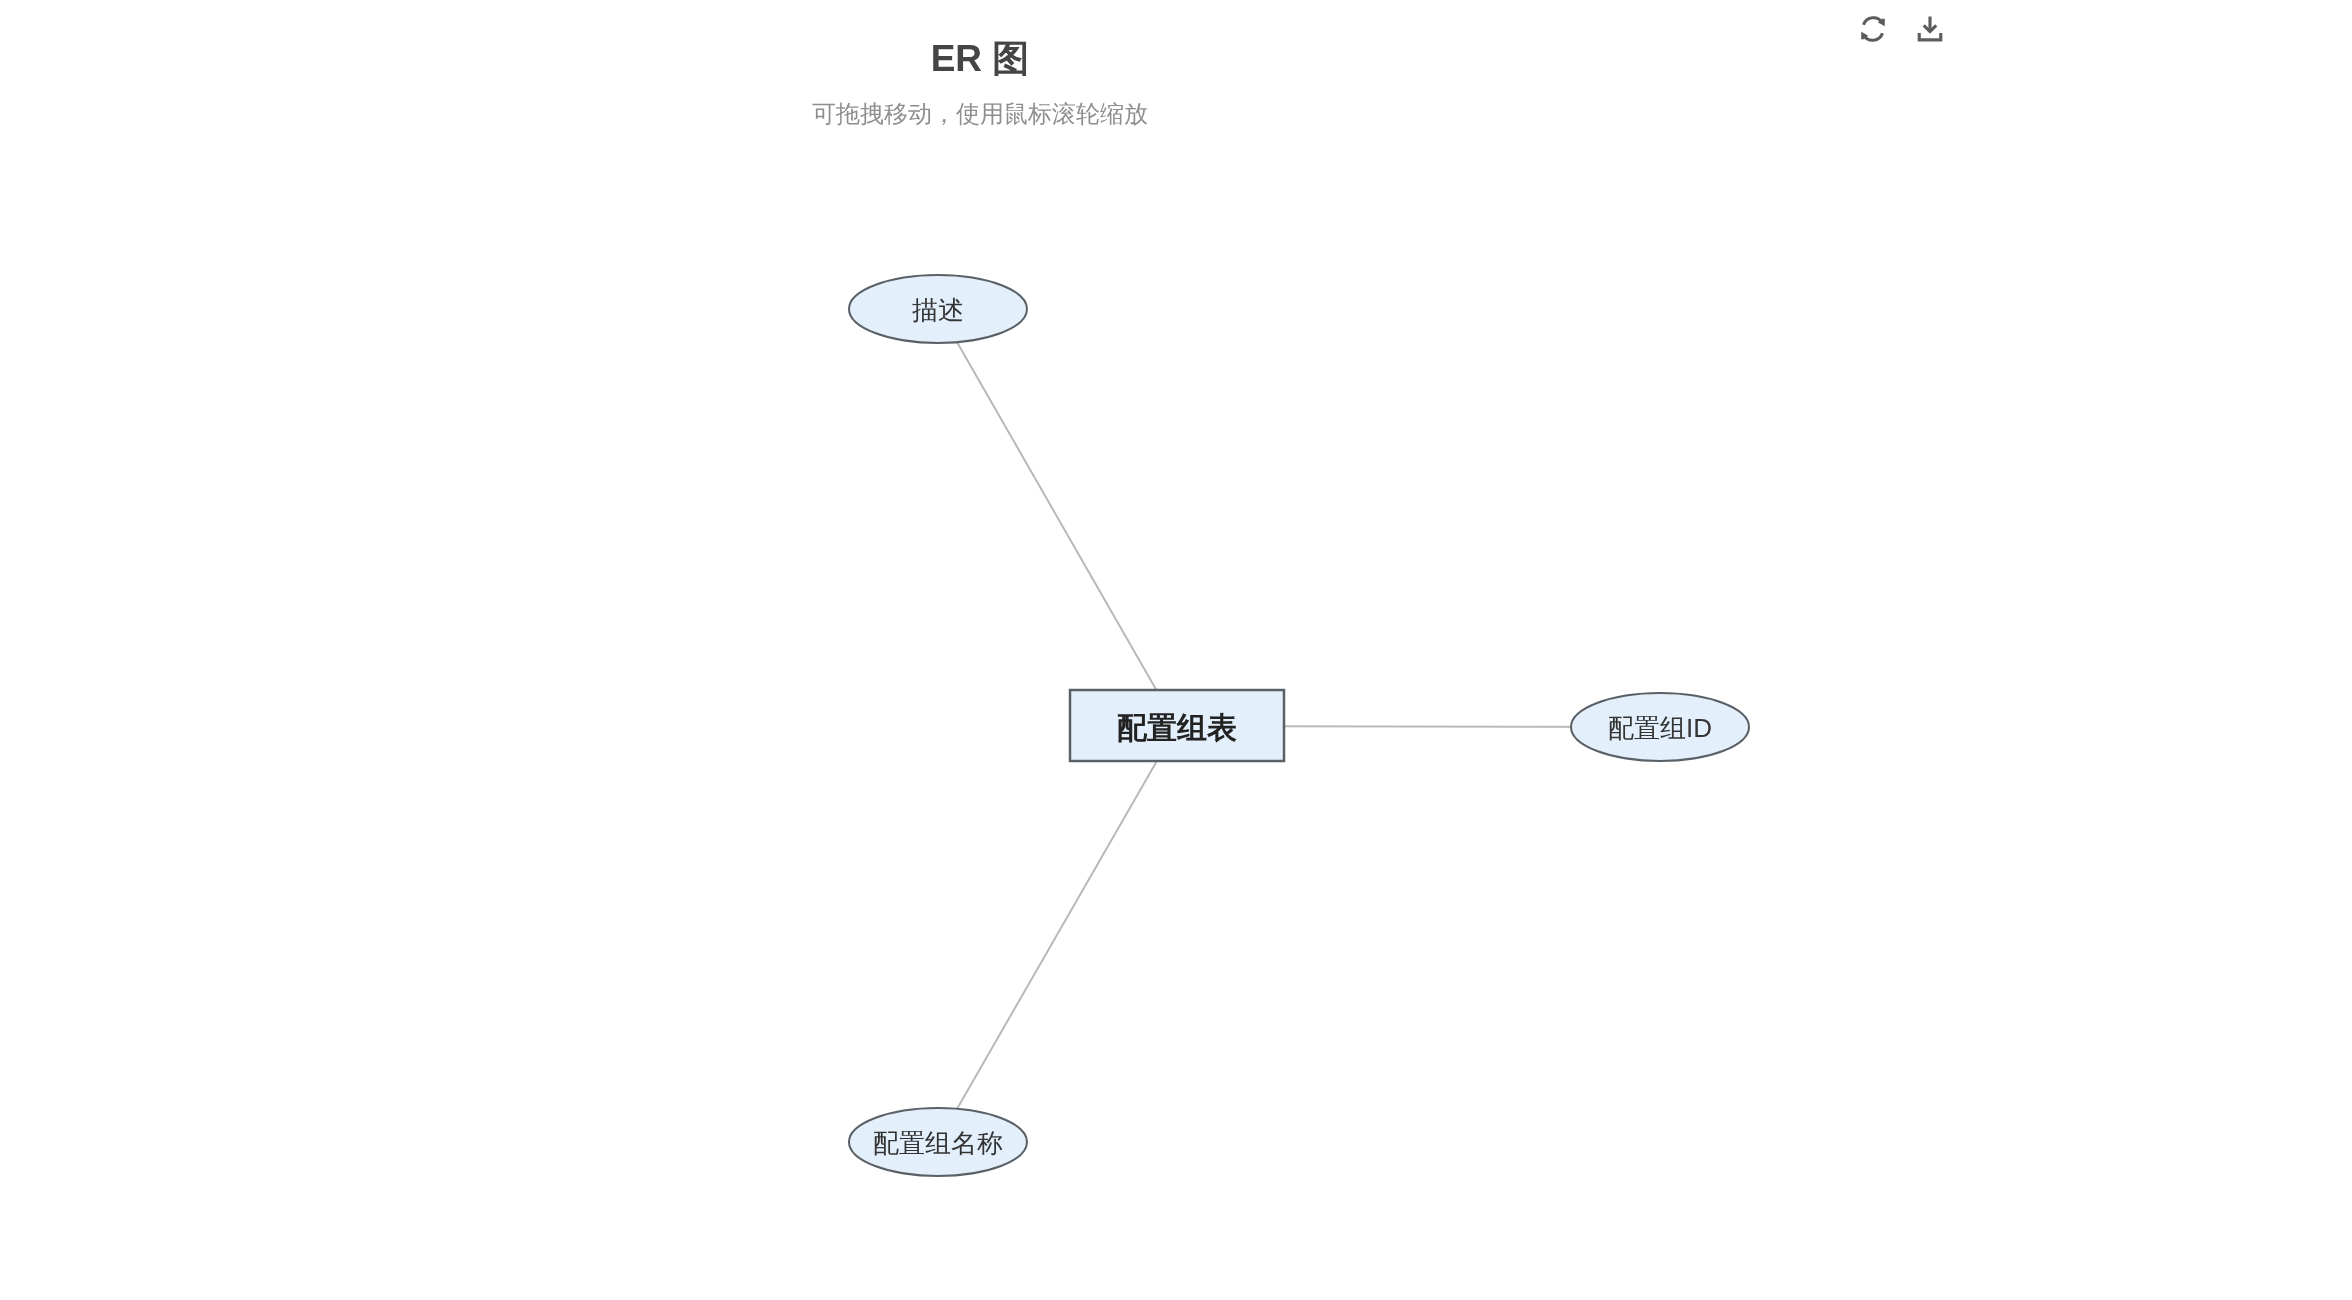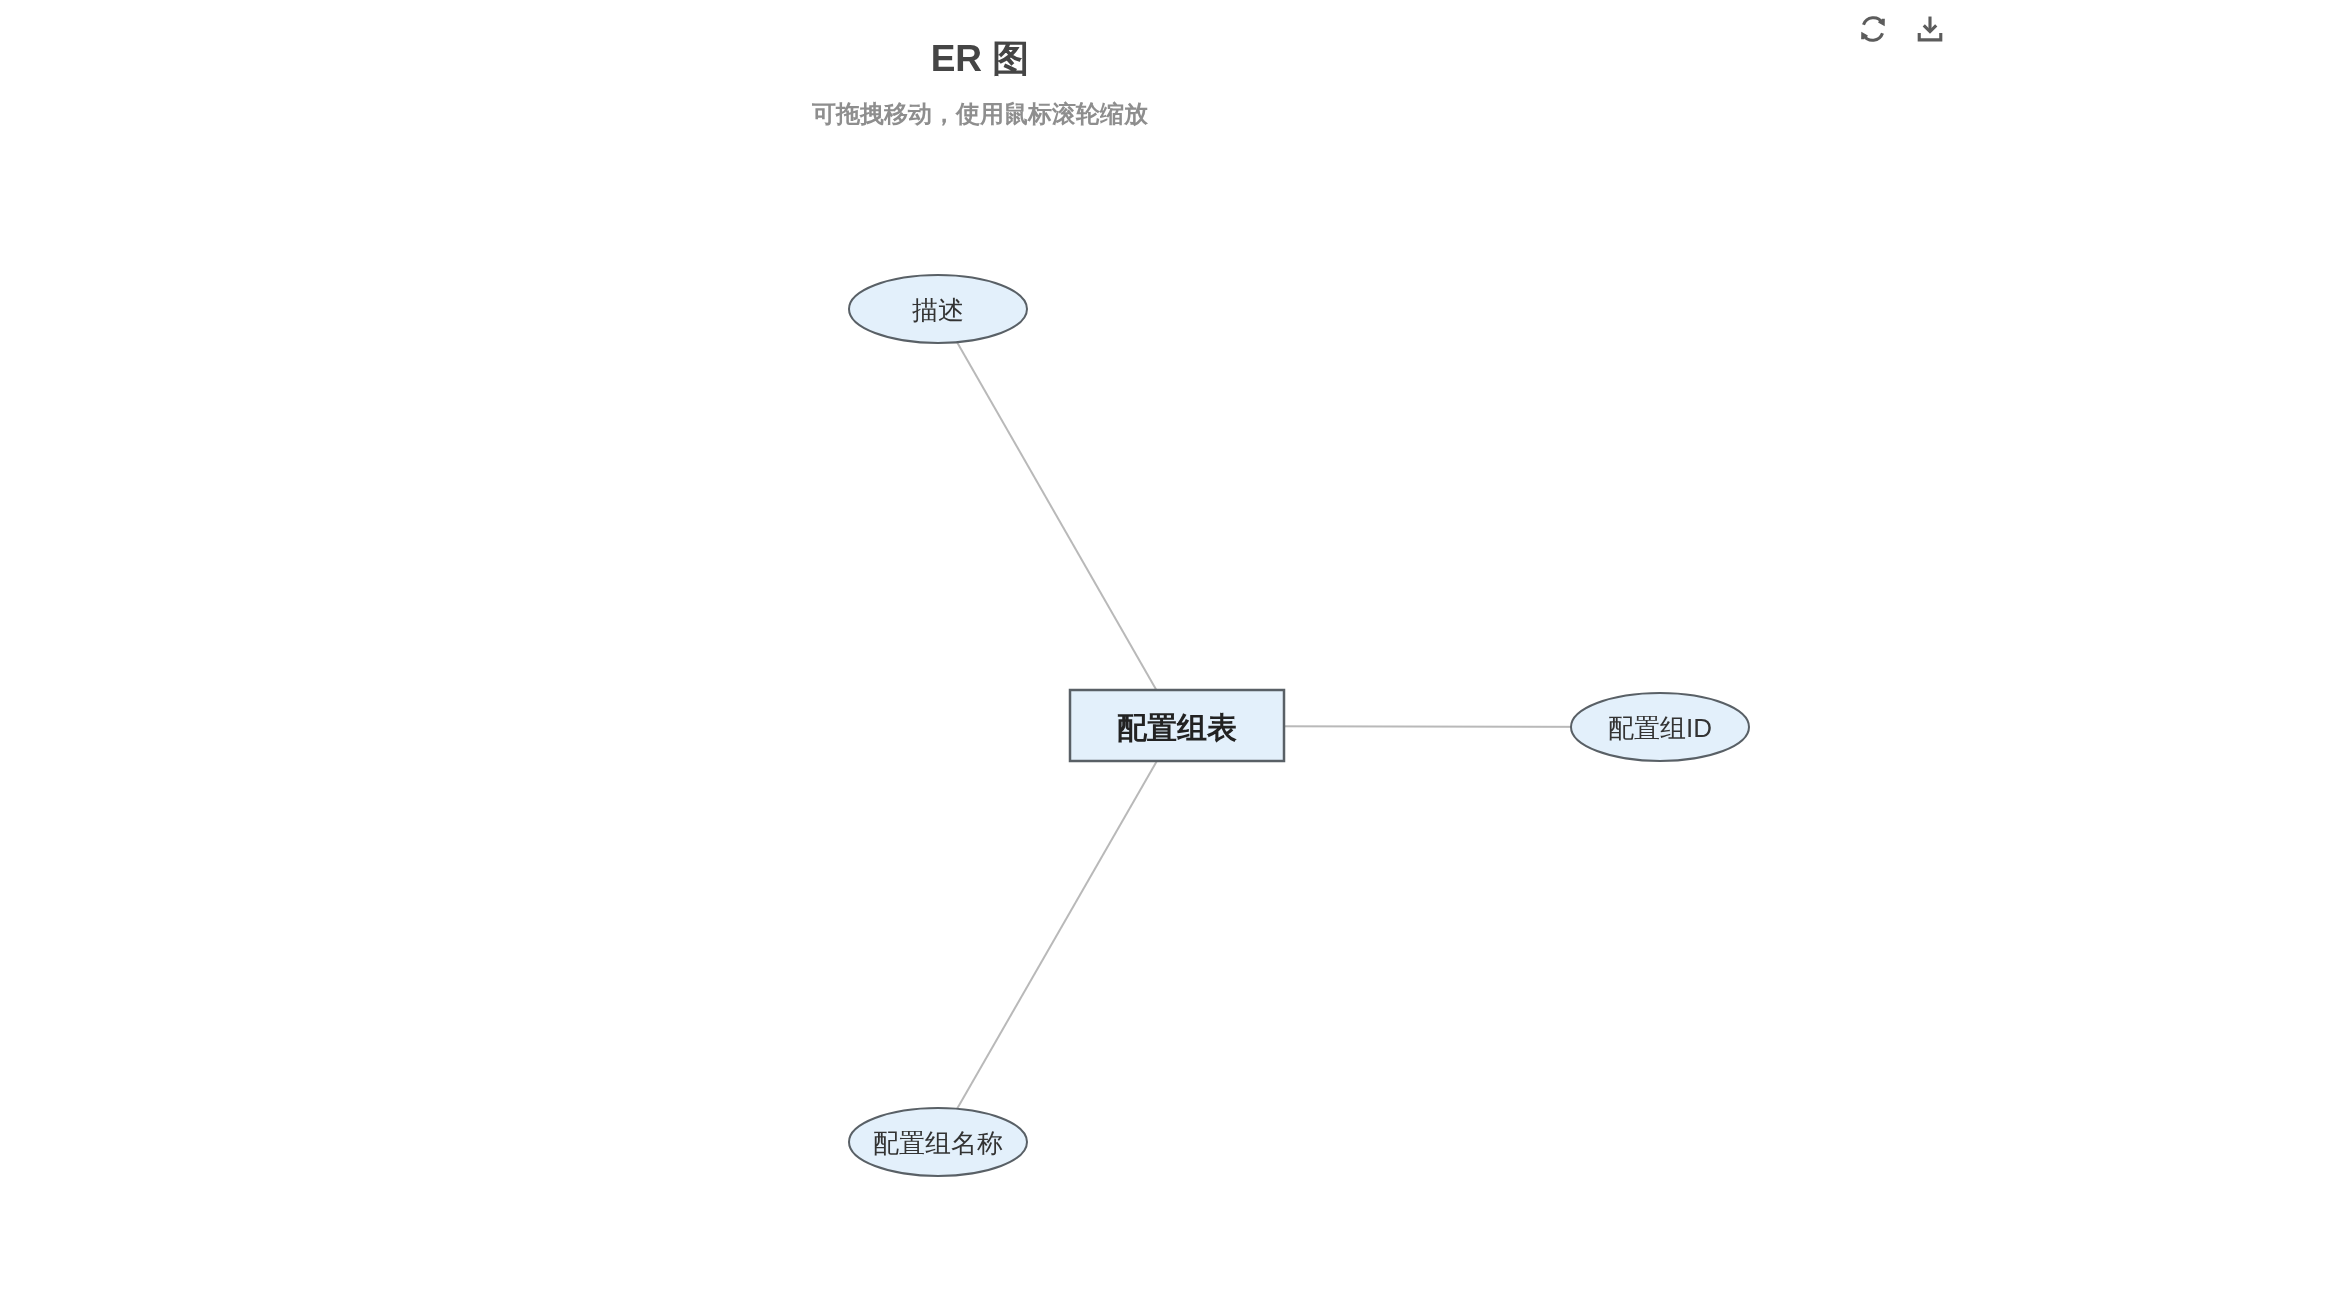--- a/index.html
+++ b/index.html
@@ -29,21 +29,21 @@
   }
   .page-subtitle {
     position: absolute;
     top: 100px;
     left: 0;
     width: 100%;
     margin: 0;
     text-align: center;
     font-size: 24px;
     line-height: 28px;
-    font-weight: 700;
+    font-weight: 400;
     color: #8E8E8E;
   }
   .toolbar {
     position: absolute;
     top: 11px;
     right: 12px;
     display: flex;
     gap: 21px;
     z-index: 10;
   }

